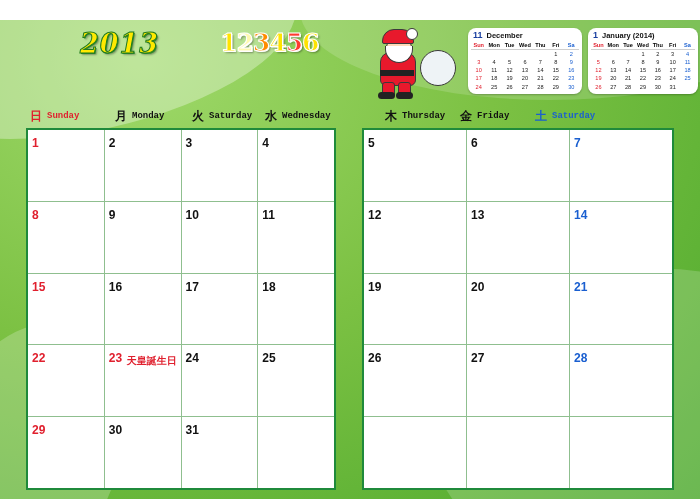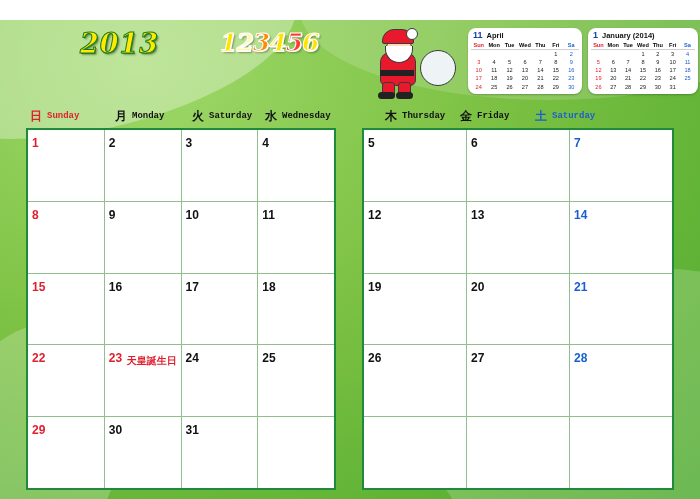--- a/index.html
+++ b/index.html
@@ -40,21 +40,21 @@
   .title-month{
     position:absolute;left:18px;top:26px;
     font-family:"DejaVu Serif", serif;
     font-style:italic;font-weight:bold;font-size:40px;
     color:#ff2d2d;
     -webkit-text-stroke:1px #ffffff;
     text-shadow:2px 2px 0 #ffffff, 3px 3px 3px rgba(0,0,0,.4);
     letter-spacing:-1px;
   }
   .numstrip{position:absolute;left:220px;top:10px;width:135px;}
-  .numrow{font-family:"DejaVu Serif", serif;font-weight:bold;font-style:italic;letter-spacing:-1px;line-height:1;}
+  .numrow{font-family:"DejaVu Serif", serif;font-weight:bold;letter-spacing:-1px;line-height:1;}
   .numrow.r1{font-size:25px;}
   .numrow.r2{font-size:25px;margin-top:3px;}
   .n{display:inline-block;-webkit-text-stroke:1px #ffffff;text-shadow:1px 1px 0 #ffffff,2px 2px 2px rgba(0,0,0,.35);}
   .c-y{color:#ffe300;}
   .c-r{color:#ff3b30;}
   .c-o{color:#ff8c00;}
   .c-w{color:#fff9b0;}
 
   
   .santa{position:absolute;left:362px;top:8px;width:96px;height:72px;}
@@ -154,21 +154,21 @@
         <div class="boot2"></div>
       <div class="face"></div>
       <div class="beard"></div>
       <div class="hat"></div>
       <div class="pom"></div>
     </div>
 
     <div class="mini prev">
       <div class="mhead">
         <span class="mnum">11</span>
-        <span class="mname">April</span>
+        <span class="mname">December</span>
       </div>
       <table>
         <tbody>
             <tr class="hdr">
           <th class="sun">Sun</th>
           <th>Mon</th>
           <th>Tue</th>
           <th>Wed</th>
           <th>Thu</th>
           <th>Fri</th>

